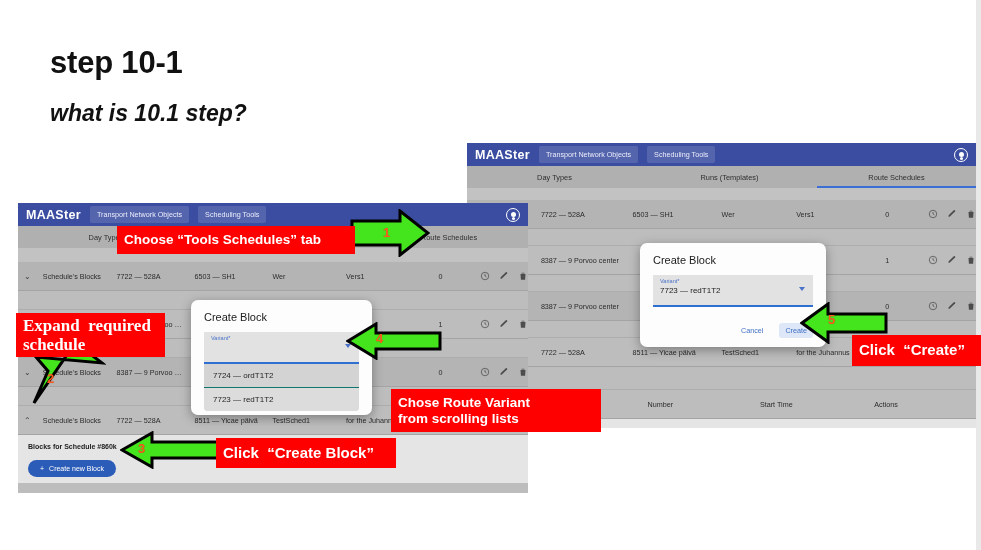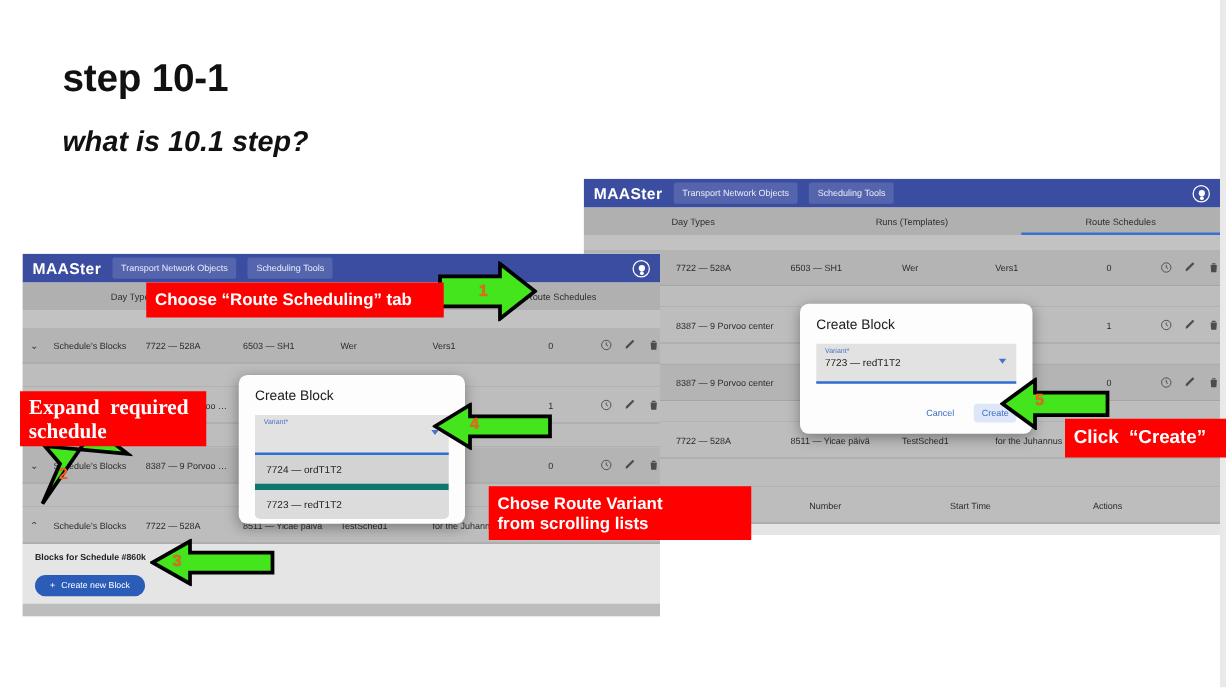--- a/index.html
+++ b/index.html
@@ -80,21 +80,21 @@
     padding:3px 7px 3px 7px;position:relative;height:24px;
   }
   .flabel{font-size:5.6px;color:#4a72c8;}
   .fvalue{font-size:8px;color:#1c1c1c;margin-top:2px;}
   .caret{
     position:absolute;right:8px;top:12px;
     width:0;height:0;border-left:3.2px solid transparent;border-right:3.2px solid transparent;
     border-top:4px solid #4a72c8;
   }
   .optlist{background:#d3d3d3;border-radius:0 0 4px 4px;overflow:hidden;}
-  .opt{font-size:8px;color:#1f1f1f;padding:7px 9px;border-bottom:5px solid #0f766e;}
+  .opt{font-size:8px;color:#1f1f1f;padding:7px 9px;border-bottom:1px solid #0f766e;}
   .opt:last-child{border-bottom:none;background:#dcdcdc;}
   .dlg-actions{display:flex;justify-content:flex-end;gap:10px;margin-top:16px;}
   .btn-flat{font-size:7.2px;color:#3f6ec4;padding:3px 6px;border-radius:3px;}
   .btn-flat.primary{background:#dde7f8;}
 
   .createbtn{
     display:inline-flex;align-items:center;gap:5px;
     background:#2b5cb8;color:#fff;font-size:7px;
     padding:5px 12px;border-radius:11px;
   }
@@ -381,37 +381,38 @@
       <div class="opt">7723 — redT1T2</div>
     </div>
   </div>
 
   <div class="arrow" style="left:350px;top:209px;">
     <svg width="80" height="48" viewBox="0 0 80 48">
       <path d="M2 12 H50 V2 L78 24 L50 46 V36 H2 Z" fill="#44e51c" stroke="#000" stroke-width="3"></path>
     </svg>
   </div>
   <div class="anum" style="left:383px;top:225px;">1</div>
-  <div class="tag" style="left:117px;top:226px;width:224px;height:22px;font-size:13.5px;">Choose “Route Scheduling” tab</div>
+  <div class="tag" style="left:117px;top:226px;width:224px;height:22px;font-size:13.5px;">Choose “Tools Schedules” tab</div>
 
   <div class="arrow" style="left:28px;top:337px;">
     <svg width="78" height="72" viewBox="0 0 78 72">
       <path d="M74 26 L48 6 L41 15 L6 66 L20 34 L8 20 Z" fill="#44e51c" stroke="#000" stroke-width="3"></path>
     </svg>
   </div>
   <div class="anum" style="left:47px;top:371px;">2</div>
   <div class="tag" style="left:16px;top:313px;width:135px;height:38px;font-size:17px;flex-direction:column;align-items:flex-start;justify-content:center;font-family:Liberation Serif, serif;">Expand  required
 schedule</div>
 
   <div class="arrow" style="left:120px;top:431px;">
     <svg width="100" height="38" viewBox="0 0 100 38">
       <path d="M98 11 H32 V2 L2 19 L32 36 V27 H98 Z" fill="#44e51c" stroke="#000" stroke-width="3"></path>
     </svg>
   </div>
   <div class="anum" style="left:138px;top:441px;">3</div>
+  <div class="tag" style="left:216px;top:438px;width:166px;height:24px;font-size:15px;">Click  “Create Block”</div>
 
   <div class="arrow" style="left:346px;top:322px;">
     <svg width="96" height="38" viewBox="0 0 96 38">
       <path d="M94 11 H30 V2 L2 19 L30 36 V27 H94 Z" fill="#44e51c" stroke="#000" stroke-width="3"></path>
     </svg>
   </div>
   <div class="anum" style="left:376px;top:331px;">4</div>
   <div class="tag" style="left:391px;top:357px;width:196px;height:37px;font-size:13.5px;flex-direction:column;align-items:flex-start;justify-content:center;margin-top:32px;">Chose Route Variant
 from scrolling lists</div>
 

